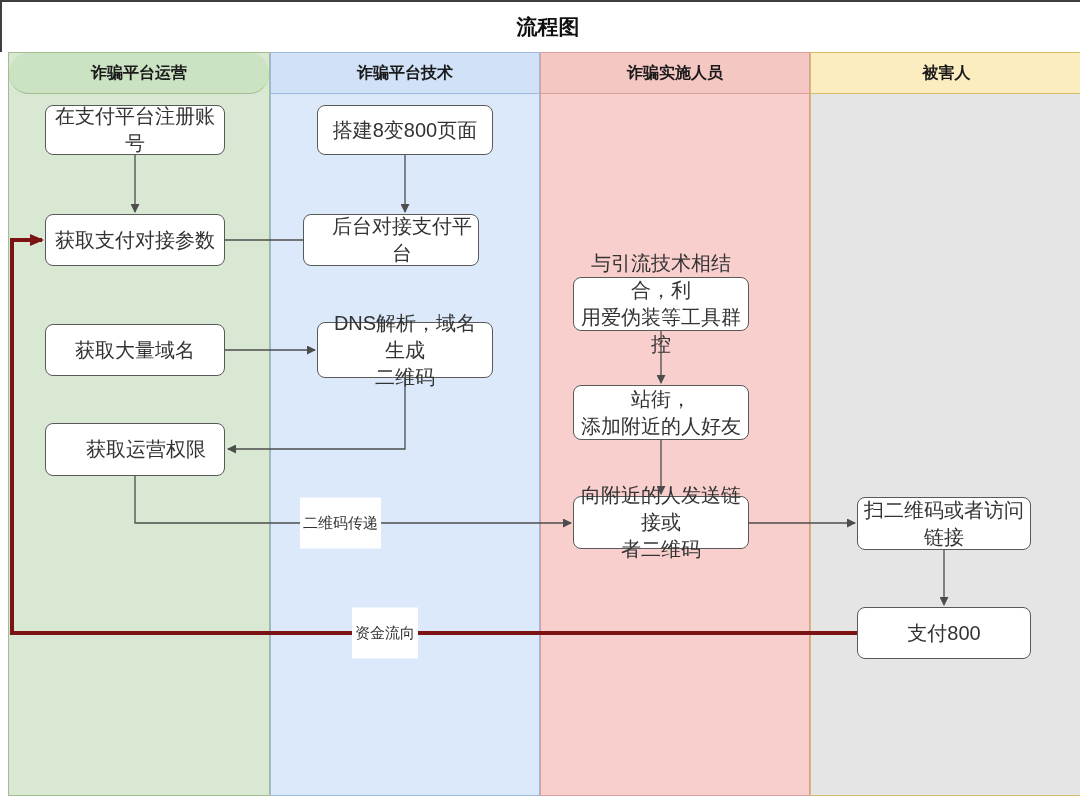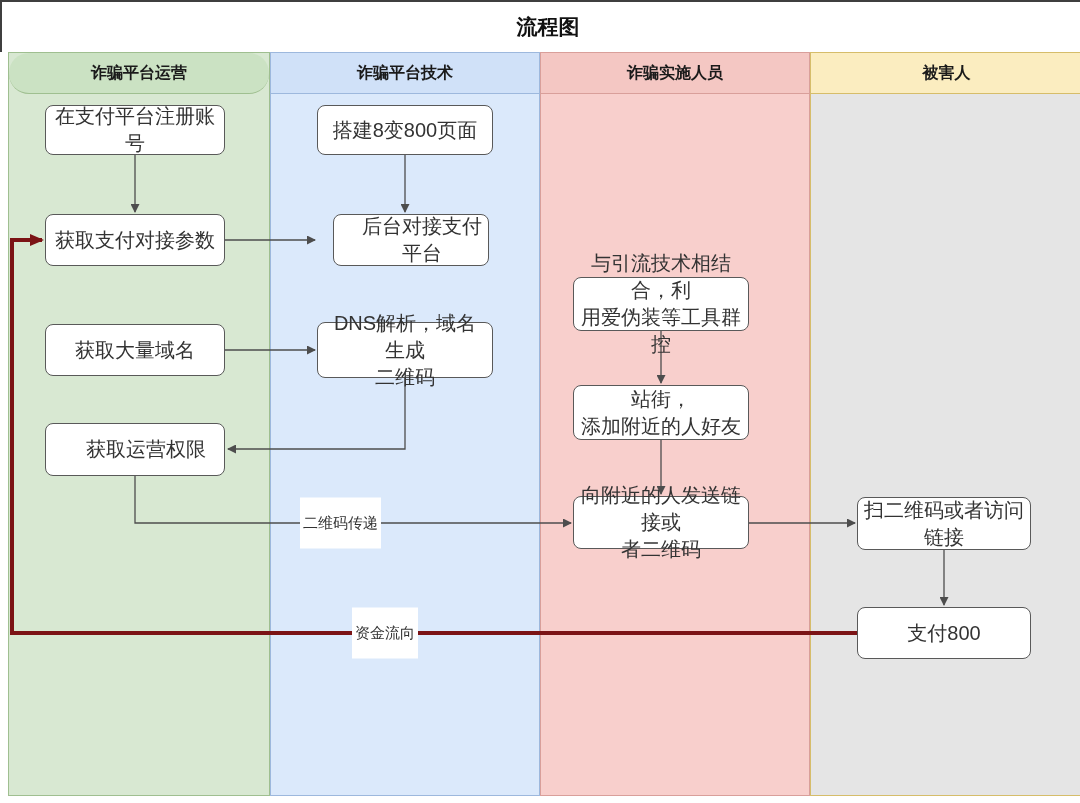--- a/index.html
+++ b/index.html
@@ -79,21 +79,21 @@
       <path d="M944,550 L944,605" marker-end="url(#arrow-gray)"></path>
     </g>
     <path stroke="#7b1315" stroke-width="4" fill="none" d="M857,633 L12,633 L12,240 L42,240" marker-end="url(#arrow-red)"></path>
   </svg>
 
   <div class="node" style="left:45px; top:105px; width:180px; height:50px;">在支付平台注册账号</div>
   <div class="node" style="left:45px; top:214px; width:180px; height:52px;">获取支付对接参数</div>
   <div class="node" style="left:45px; top:324px; width:180px; height:52px;">获取大量域名</div>
   <div class="node" style="left:45px; top:423px; width:180px; height:53px;padding-left:28px;">获取运营权限</div>
   <div class="node" style="left:317px;top:105px; width:176px; height:50px;">搭建8变800页面</div>
-  <div class="node" style="left:333px;top:214px; width:156px; height:52px;padding-left:28px;">后台对接支付平台</div>
+  <div class="node" style="left:303px;top:214px; width:176px; height:52px;padding-left:28px;">后台对接支付平台</div>
   <div class="node" style="left:317px;top:322px; width:176px; height:56px;">DNS解析，域名生成
 二维码</div>
   <div class="node" style="left:573px;top:277px; width:176px; height:54px;">与引流技术相结合，利
 用爱伪装等工具群控</div>
   <div class="node" style="left:573px;top:385px; width:176px; height:55px;">站街，
 添加附近的人好友</div>
   <div class="node" style="left:573px;top:496px; width:176px; height:53px;">向附近的人发送链接或
 者二维码</div>
   <div class="node" style="left:857px;top:497px; width:174px; height:53px;">扫二维码或者访问链接</div>
   <div class="node" style="left:857px;top:607px; width:174px; height:52px;">支付800</div>

